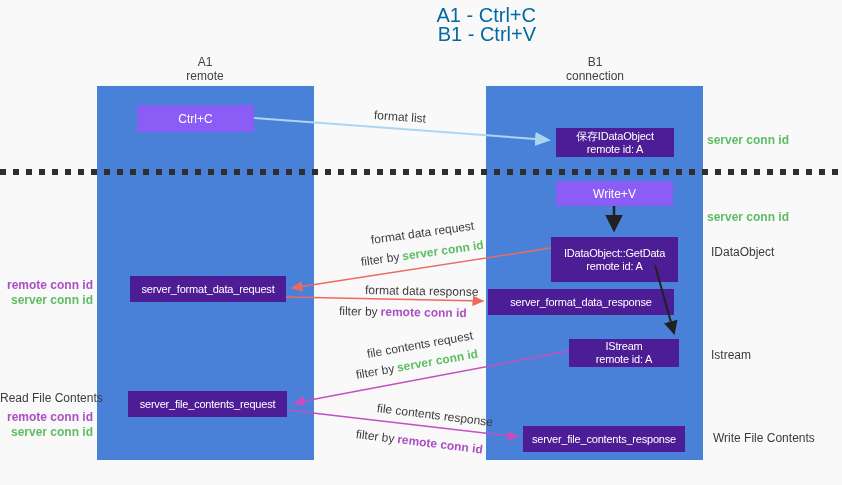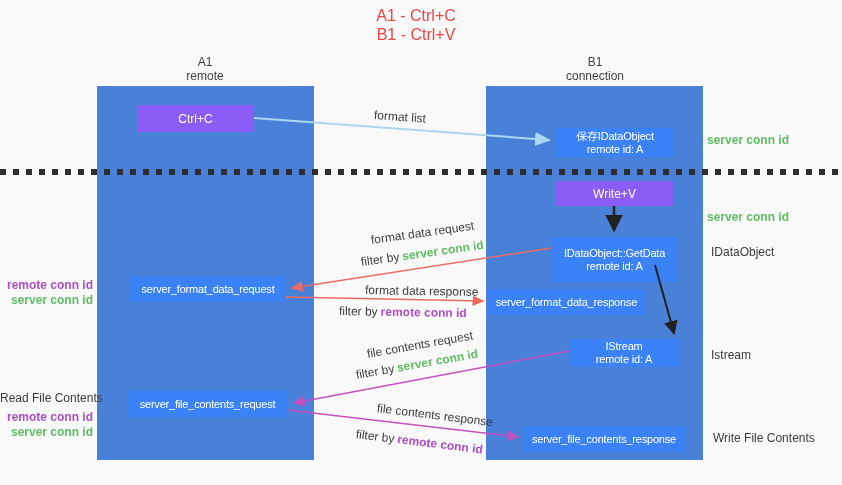--- a/index.html
+++ b/index.html
@@ -1,25 +1,25 @@
 <!DOCTYPE html>
 <html><head>
 <meta charset="utf-8">
 <style>
   html,body{margin:0;padding:0;}
   body{background:#f9f9f9;font-family:"Liberation Sans","DejaVu Sans",sans-serif;}
   #canvas{position:relative;width:842px;height:485px;background:#f9f9f9;overflow:hidden;}
   .abs{position:absolute;}
-  .title{width:240px;left:296px;top:6px;text-align:center;font-size:16px;color:#ef4444;line-height:19px;}
+  .title{width:240px;left:296px;top:6px;text-align:right;font-size:20px;color:#0369a1;line-height:19px;}
   .lane{background:#4a81d8;}
   .lane-header{text-align:center;font-size:12px;color:#3f3f3f;line-height:14px;}
   .box{display:flex;align-items:center;justify-content:center;flex-direction:column;
        color:#ffffff;text-align:center;}
   .green{background:#8b5cf6;}
-  .orange{background:#3b82f6;}
+  .orange{background:#4c1d95;}
   .fs12{font-size:12px;}
   .fs11{font-size:11px;line-height:13px;letter-spacing:-0.2px;}
   .flow-label{font-size:12px;color:#3d3d3d;white-space:nowrap;transform-origin:left center;}
   .key-green{color:#5ebd62;font-weight:bold;margin-left:3px;}
   .key-purple{color:#ad4fc4;font-weight:bold;margin-left:3px;}
   .side-label{font-size:12px;color:#3b3b3b;white-space:nowrap;}
   .side-green{color:#5ebd62;font-weight:bold;}
   .side-purple{color:#ad4fc4;font-weight:bold;}
   .left-col{width:93px;text-align:right;line-height:15px;}
   .dotted{height:6px;background:repeating-linear-gradient(90deg,#2e2e2e 0 6px,rgba(0,0,0,0) 6px 13px);}
@@ -84,21 +84,21 @@
   <div class="abs box green fs12" style="left:556px;top:181px;width:117px;height:25px;z-index:4;">
     <span>Write+V</span>
   </div>
   <div class="abs box orange fs11" style="left:551px;top:237px;width:127px;height:45px;z-index:4;">
     <span>IDataObject::GetData</span>
     <span>remote id: A</span>
   </div>
   <div class="abs box orange fs11" style="left:130px;top:276px;width:156px;height:26px;z-index:4;">
     <span>server_format_data_request</span>
   </div>
-  <div class="abs box orange fs11" style="left:488px;top:289px;width:157px;height:26px;z-index:4;">
+  <div class="abs box orange fs11" style="left:488px;top:289px;width:186px;height:26px;z-index:4;">
     <span>server_format_data_response</span>
   </div>
   <div class="abs box orange fs11" style="left:569px;top:339px;width:110px;height:28px;z-index:4;">
     <span>IStream</span>
     <span>remote id: A</span>
   </div>
   <div class="abs box orange fs11" style="left:128px;top:391px;width:159px;height:26px;z-index:4;">
     <span>server_file_contents_request</span>
   </div>
   <div class="abs box orange fs11" style="left:523px;top:426px;width:162px;height:26px;z-index:4;">

